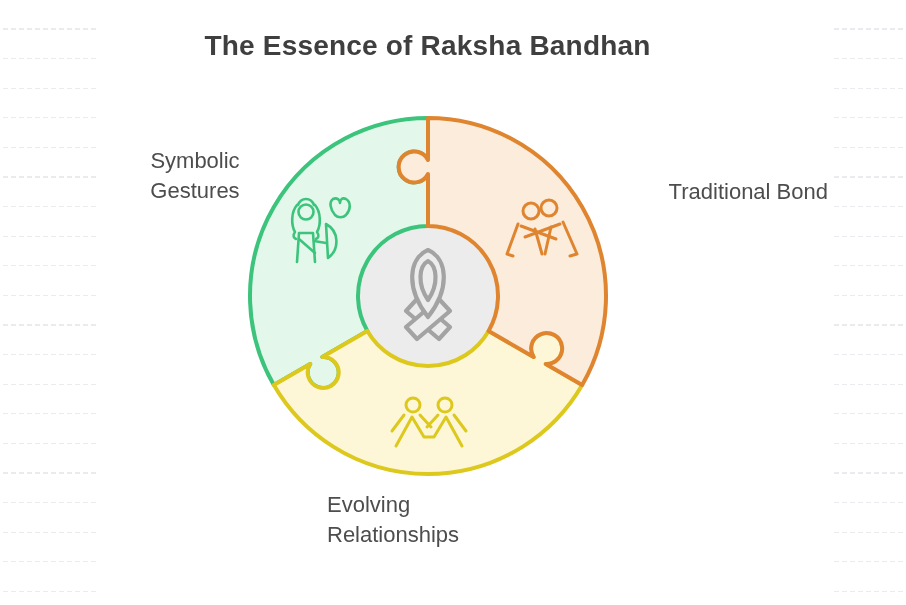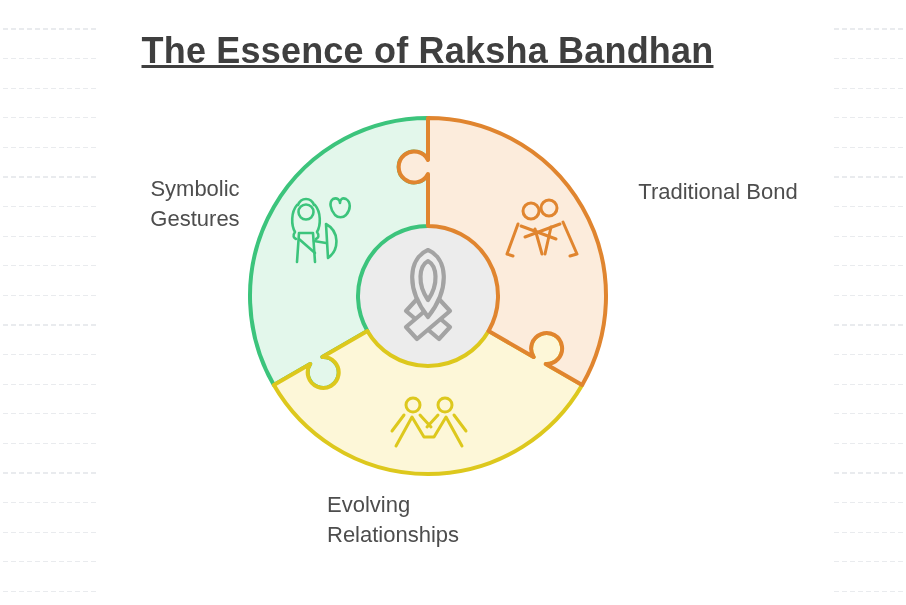--- a/index.html
+++ b/index.html
@@ -14,30 +14,29 @@
     background-image:
       repeating-linear-gradient(to right,#ffffff 0 3px, rgba(255,255,255,0) 3px 8px),
       repeating-linear-gradient(to bottom, rgba(255,255,255,0) 0 28.3px, var(--bg_line) 28.3px 29.6px);
   }
   .ruled-left{left:0;width:98px;}
   .ruled-right{left:831px;width:75px;}
 
   .title{
     position:absolute;left:0;top:30px;width:855px;
     text-align:center;
-    font-size:36px;font-weight:700;color:var(--title_text);
+    font-size:28px;font-weight:700;color:var(--title_text);
     letter-spacing:.2px;
-    text-decoration:underline;
   }
   .seg-label{
     position:absolute;
     font-size:22px;color:var(--text);line-height:30px;
   }
-  .label-symbolic{left:105px;top:146px;width:180px;text-align:center;margin-top:28px;}
-  .label-traditional{left:608px;top:177px;width:220px;text-align:center;white-space:nowrap;}
+  .label-symbolic{left:105px;top:146px;width:180px;text-align:center;}
+  .label-traditional{left:608px;top:177px;width:220px;text-align:right;white-space:nowrap;}
   .label-evolving{left:327px;top:490px;width:200px;text-align:left;}
 
   svg.diagram{position:absolute;left:0;top:0;}
 
   .piece{stroke-width:4;stroke-linejoin:round;}
   .piece-green{fill:var(--green_fill);stroke:var(--green);}
   .piece-yellow{fill:var(--yellow_fill);stroke:var(--yellow);}
   .piece-orange{fill:var(--orange_fill);stroke:var(--orange);}
 
   .hub{fill:var(--gray_fill);}

